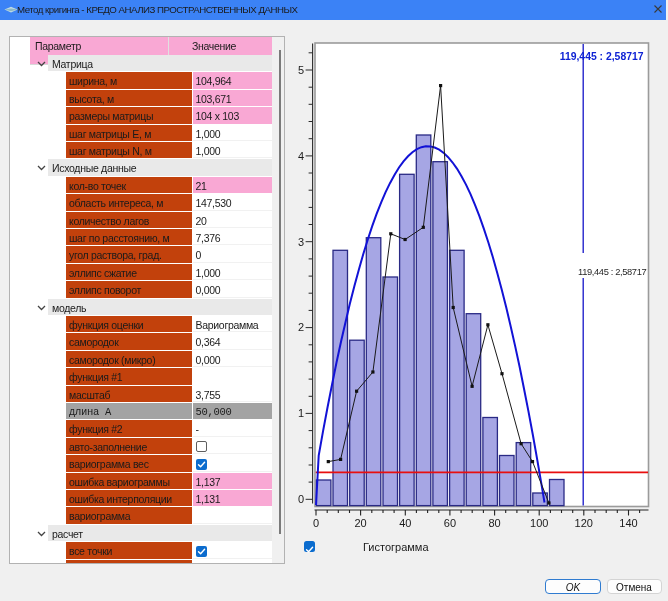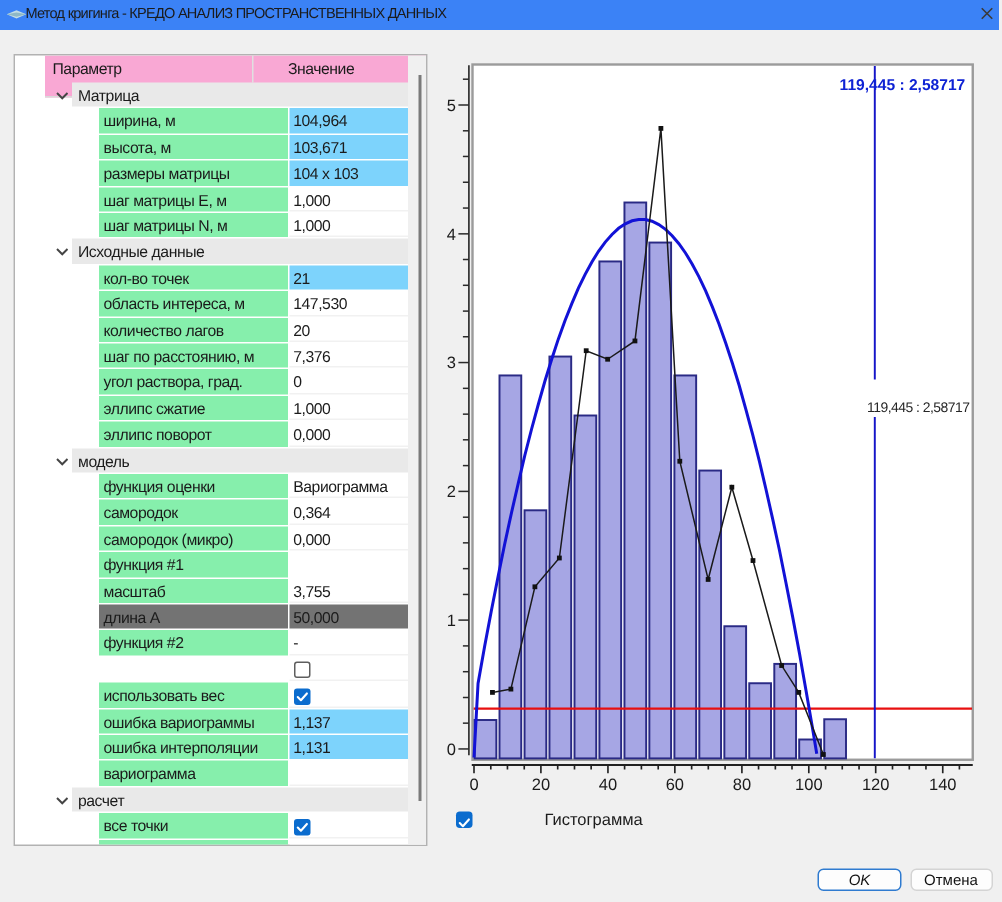--- a/index.html
+++ b/index.html
@@ -6,25 +6,25 @@
 #dlg { position:relative; width:668px; height:601px; background:#f0f0f0; }
 #titlebar { position:absolute; left:0; top:0; width:666px; height:20px; background:#3b82f6; }
 #title { position:absolute; left:17px; top:4px; font-size:9.7px; color:#1b1b1b; letter-spacing:-0.5px; }
 #tbl { position:absolute; left:9px; top:36px; width:276px; height:528px; border:1px solid #b2b2b2; background:#fff; overflow:hidden; font-size:10.5px; letter-spacing:-0.3px; color:#1b1b1b; }
 #tbl .hdr { position:absolute; left:0; top:0; width:274px; height:28px; background:#f9a8d4; border-bottom:1px solid #d9d9d9;margin-left:20px; }
 #tbl .hdr .h1 { position:absolute; left:5px; top:2.5px; }
 #tbl .hdr .h2 { position:absolute; left:162px; top:2.5px; }
 #tbl .hsep { position:absolute; left:158px; top:0; width:1px; height:18px; background:#e0e0e0; }
 .row { position:absolute; left:0; width:262px; height:33px;margin-left:24px; }
 .gcell { position:absolute; left:14px; top:0; width:248px; height:16.4px; background:#e9e9e9; padding:3px 0 0 4px; }
-.pcell { position:absolute; left:32px; top:0; width:126px; height:16.4px; background:#86efac; padding:3px 0 0 3px; }
+.pcell { position:absolute; left:32px; top:0; width:126px; height:16.4px; background:#c2410c; padding:3px 0 0 3px; }
 .vcell { position:absolute; left:159px; top:0; width:103px; height:16.4px; padding:3px 0 0 2.5px; }
-.vcell.gray { background:#7dd3fc; }
+.vcell.gray { background:#f9a8d4; }
 .vcell.white { background:#fff; border-bottom:1px solid #f1f1f1; }
-.pcell.sel, .vcell.sel { background:#737373; }
+.pcell.sel, .vcell.sel { background:#a3a3a3;font-family:Liberation Mono, monospace; }
 .row .sel { }
 .cb0 { display:inline-block; width:11px; height:11px; border:1px solid #5e5e5e; border-radius:2px; background:#fff; margin-top:0.5px; }
 .cb1 { display:inline-block; width:11px; height:11px; border-radius:2px; background:#0b6cce; margin-top:0.5px; }
 .cb1 svg { display:block; }
 #vsb { position:absolute; left:262px; top:0; width:12px; height:526px; background:#f0f0f0; }
 #vsbth { position:absolute; left:7px; top:13px; width:2px; height:484px; background:#7a7a7a; }
 #chart { position:absolute; left:0; top:0; }
 .axlab { font-size:11px; fill:#1b1b1b; font-family:"Liberation Sans",sans-serif; }
 .bluelab { font-size:10.4px; font-weight:bold; fill:#0e22d4; font-family:"Liberation Sans",sans-serif; }
 .graylab { font-size:9.3px; fill:#262626; letter-spacing:-0.35px; font-family:"Liberation Sans",sans-serif; }
@@ -254,24 +254,25 @@
       </div>
 <div class="row" style="top:366.0px">
         <div class="pcell sel">длина A</div>
         <div class="vcell sel">50,000</div>
       </div>
 <div class="row" style="top:383.4px">
         <div class="pcell">функция #2</div>
         <div class="vcell white">-</div>
       </div>
 <div class="row" style="top:400.8px">
+        <div class="pcell">авто-заполнение</div>
         <div class="vcell white"><span class="cb0"></span></div>
       </div>
 <div class="row" style="top:418.2px">
-        <div class="pcell">использовать вес</div>
+        <div class="pcell">вариограмма вес</div>
         <div class="vcell white"><span class="cb1"><svg width="11" height="11" viewBox="0 0 11 11">
               <path d="M2.5 5.7 L4.6 7.8 L8.6 3.3" stroke="#fff" stroke-width="1.4" fill="none" stroke-linecap="round" stroke-linejoin="round"></path>
             </svg></span></div>
       </div>
 <div class="row" style="top:435.6px">
         <div class="pcell">ошибка вариограммы</div>
         <div class="vcell gray">1,137</div>
       </div>
 <div class="row" style="top:453.0px">
         <div class="pcell">ошибка интерполяции</div>

